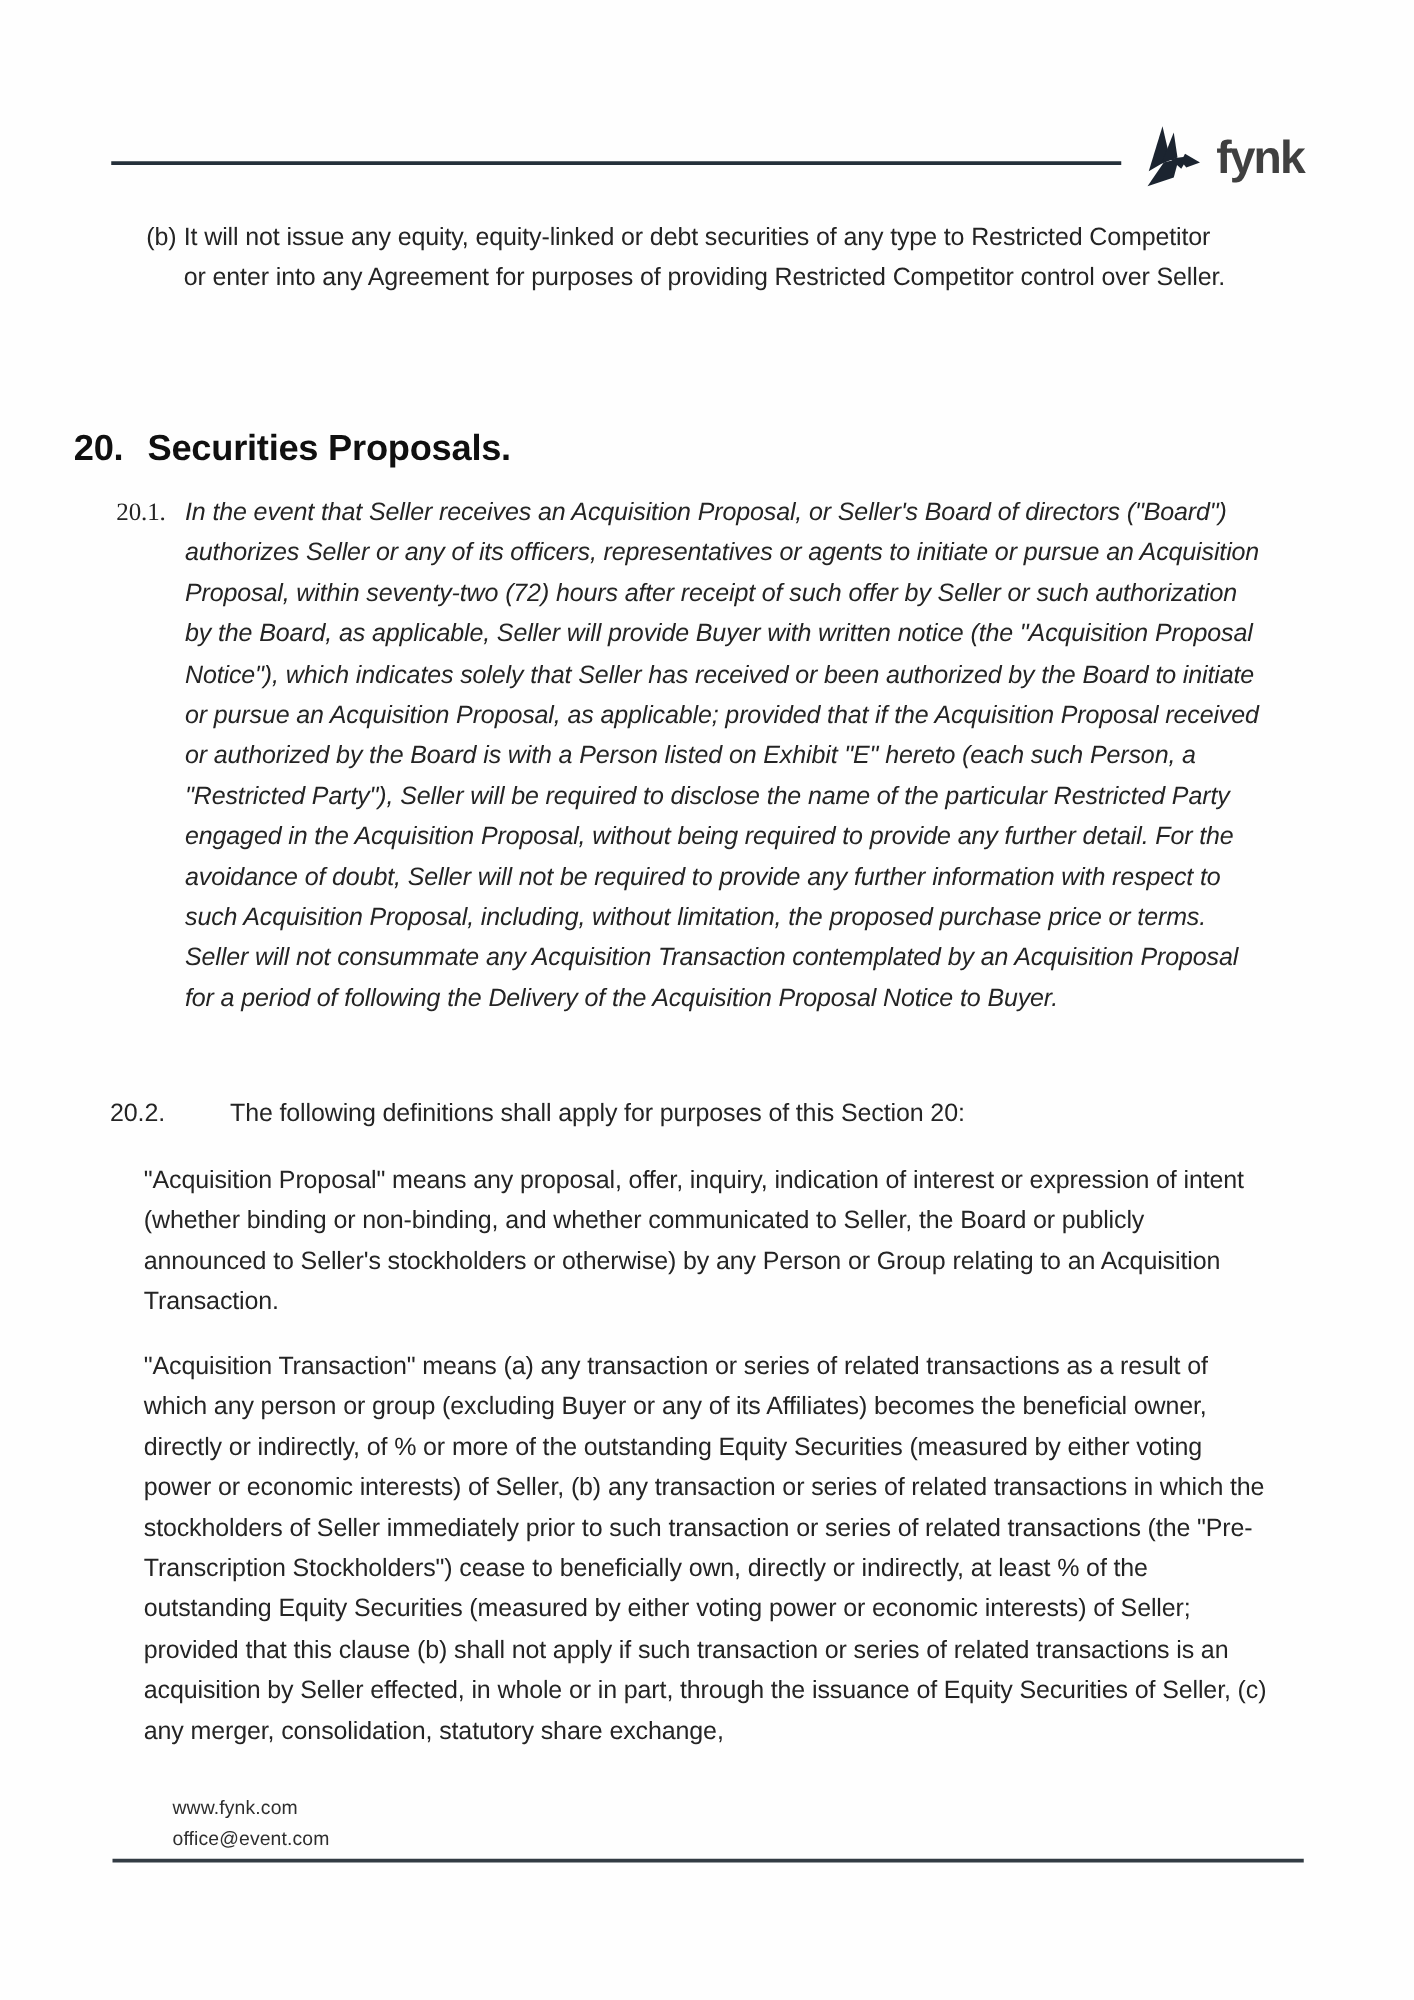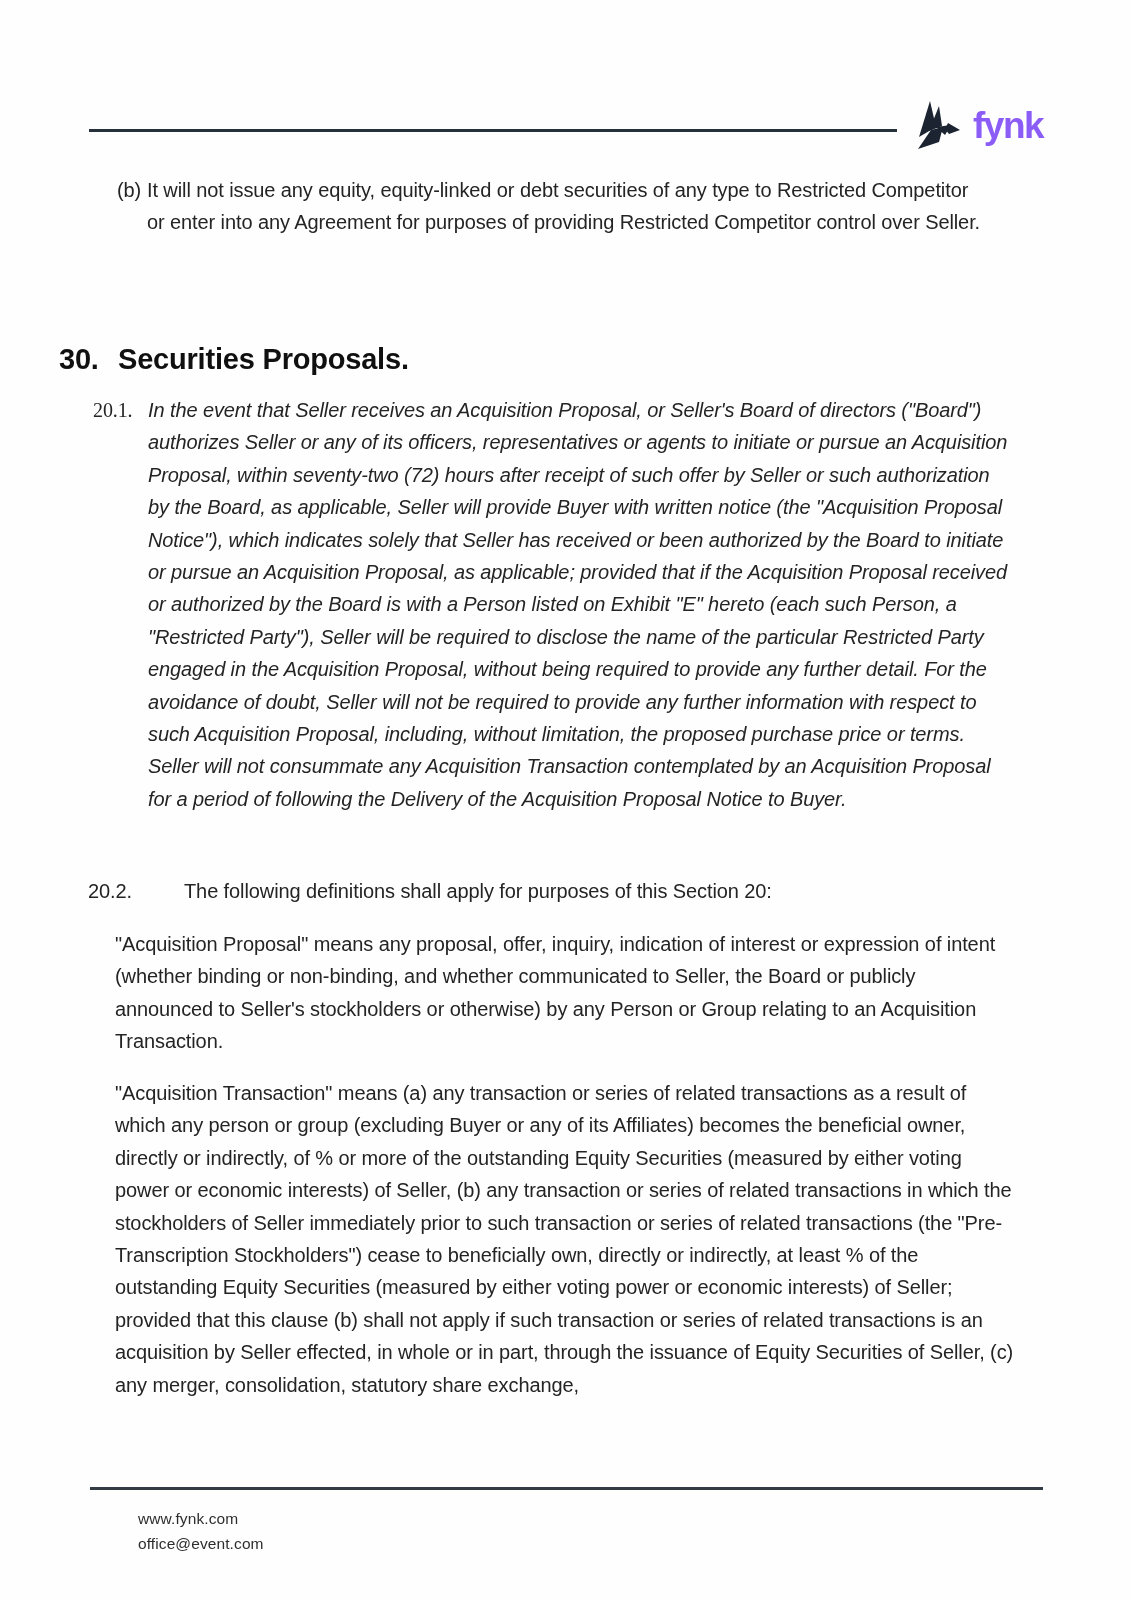--- a/index.html
+++ b/index.html
@@ -24,21 +24,21 @@
     left: 915px; top: 100px;
     display: flex;
     align-items: center;
     gap: 10px;
   }
   .logo svg { display: block; }
   .wordmark {
     font-size: 37px;
     font-weight: 700;
     letter-spacing: -1.5px;
-    color: #8b5cf6;
+    color: #404040;
     line-height: 1;
     padding-bottom: 4px;
   }
   
   .bodytext {
     font-size: 20px;
     line-height: 32.4px;
     color: #242424;
     letter-spacing: -0.1px;
   }
@@ -73,21 +73,21 @@
   .def-2 { top: 1077px; }
   
   .footer-rule {
     position: absolute;
     left: 90px; top: 1487px;
     width: 953px; height: 3px;
     background: #333c44;
   }
   .footer-text {
     position: absolute;
-    left: 138px; top: 1506px;
+    left: 138px; top: 1434px;
     font-size: 15.5px;
     line-height: 25px;
     color: #2e2e2e;
     letter-spacing: 0.1px;
   }
 </style>
 </head>
 <body>
 
 <div class="page">
@@ -107,21 +107,21 @@
     </span>
     <span class="wordmark">fynk</span>
   </div>
 
   <div class="hang clause-b bodytext">
     <div class="label">(b)</div>
     <div class="text">It will not issue any equity, equity-linked or debt securities of any type to Restricted Competitor or enter into any Agreement for purposes of providing Restricted Competitor control over Seller.</div>
   </div>
 
   <div class="heading">
-    <div class="num">30.</div>
+    <div class="num">20.</div>
     <div>Securities Proposals.</div>
   </div>
 
   <div class="hang clause-201 bodytext">
     <div class="label">20.1.</div>
     <div class="text">In the event that Seller receives an Acquisition Proposal, or Seller's Board of directors ("Board") authorizes Seller or any of its officers, representatives or agents to initiate or pursue an Acquisition Proposal, within seventy-two (72) hours after receipt of such offer by Seller or such authorization by the Board, as applicable, Seller will provide Buyer with written notice (the "Acquisition Proposal Notice"), which indicates solely that Seller has received or been authorized by the Board to initiate or pursue an Acquisition Proposal, as applicable; provided that if the Acquisition Proposal received or authorized by the Board is with a Person listed on Exhibit "E" hereto (each such Person, a "Restricted Party"), Seller will be required to disclose the name of the particular Restricted Party engaged in the Acquisition Proposal, without being required to provide any further detail. For the avoidance of doubt, Seller will not be required to provide any further information with respect to such Acquisition Proposal, including, without limitation, the proposed purchase price or terms. Seller will not consummate any Acquisition Transaction contemplated by an Acquisition Proposal for a period of  following the Delivery of the Acquisition Proposal Notice to Buyer.</div>
   </div>
 
   <div class="hang clause-202 bodytext">
     <div class="label">20.2.</div>

